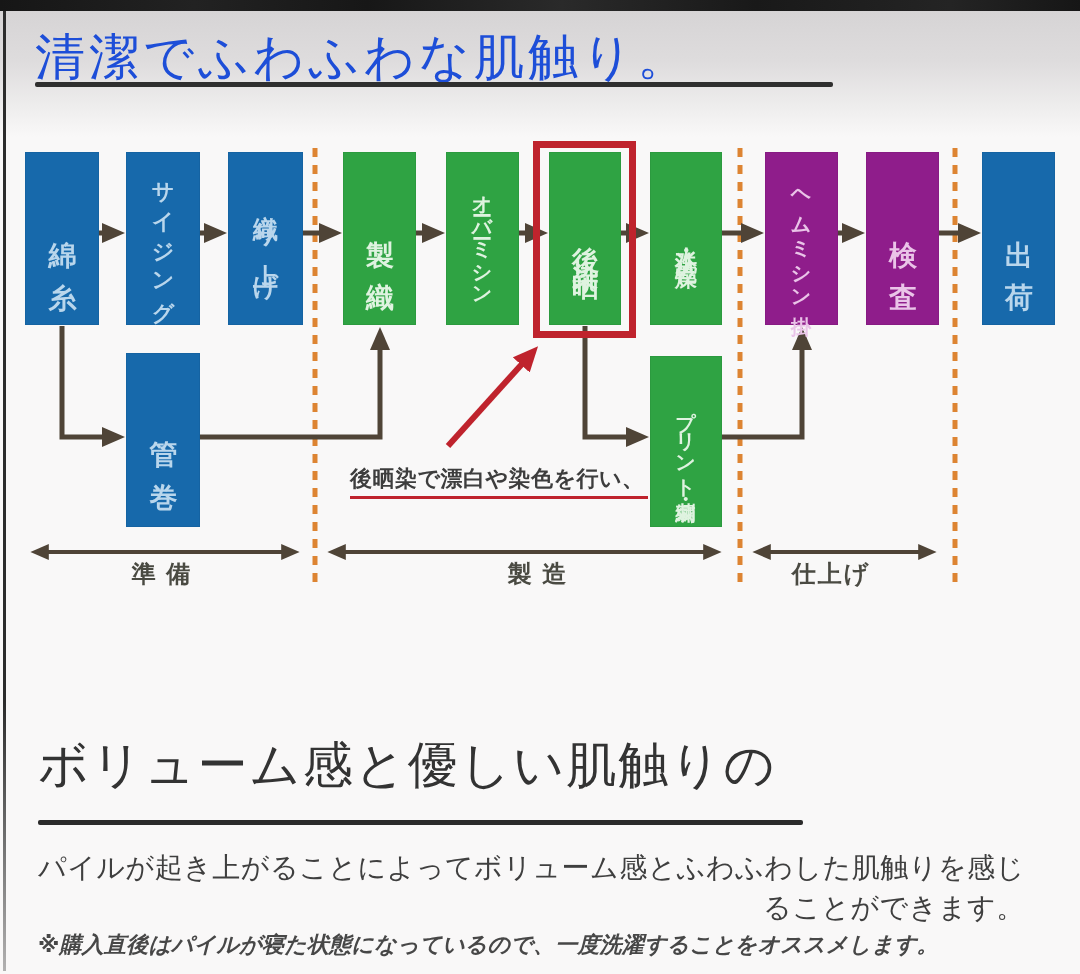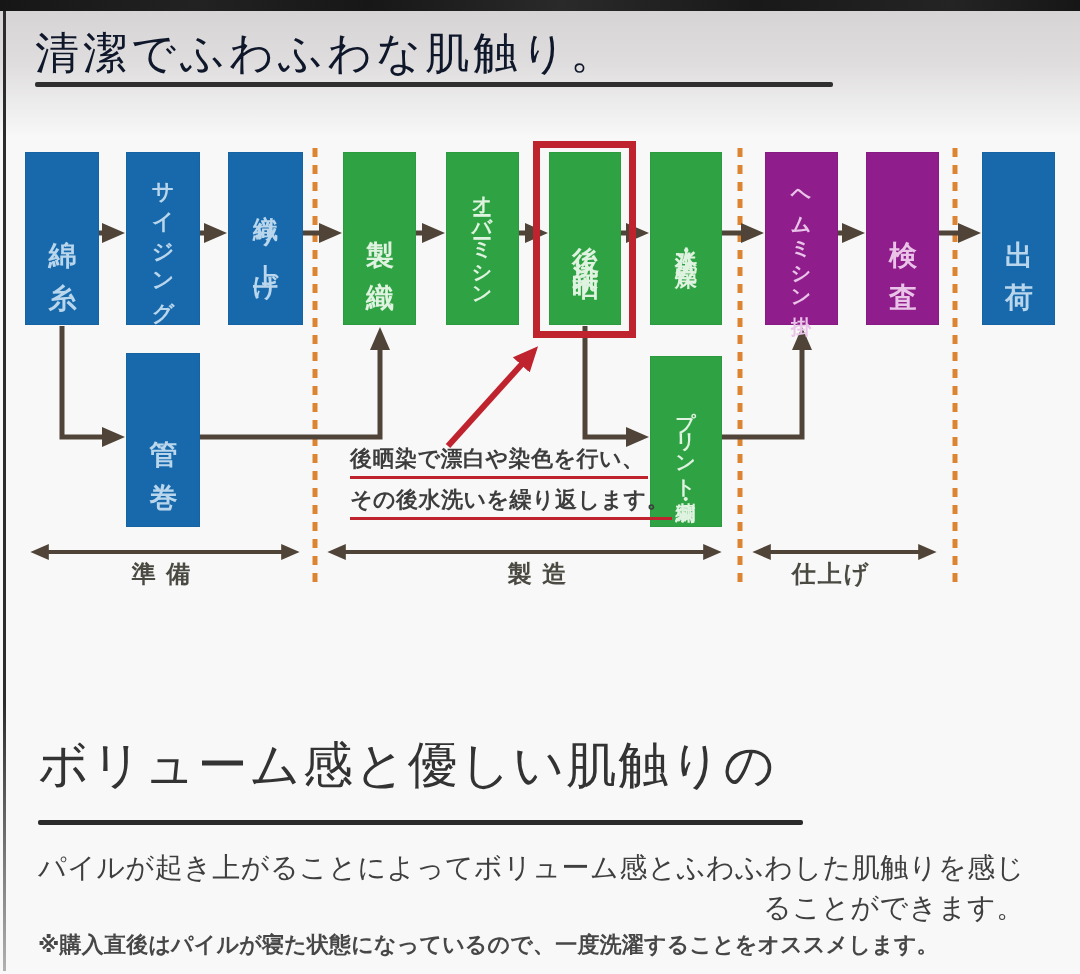--- a/index.html
+++ b/index.html
@@ -16,21 +16,21 @@
   .photo-edge{
     position:absolute;left:3px;top:11px;width:3px;height:960px;
     background:linear-gradient(#2c2c2c 0%,#2c2c2c 72%,rgba(44,44,44,.35) 100%);
   }
   .title-band{
     position:absolute;left:0;top:11px;width:1080px;height:126px;
     background:linear-gradient(#d6d4d5 0%,#dedcdd 40%,#efeeee 78%,#f9f8f8 100%);
   }
   .page-title{
     position:absolute;left:35px;top:24px;
-    font-size:44px;letter-spacing:4px;color:#0f172a;font-weight:500;white-space:nowrap;
+    font-size:50px;letter-spacing:4px;color:#1d4ed8;font-weight:500;white-space:nowrap;
   }
   .title-underline{
     position:absolute;left:35px;top:82px;width:798px;height:5px;background:#2f2f2f;border-radius:2px;
   }
   svg.connectors{position:absolute;left:0;top:0;pointer-events:none;}
   .ah{fill:var(--arrow);}
   .ah-red{fill:var(--red);}
   .flow-box{
     position:absolute;display:flex;align-items:center;justify-content:center;
     box-shadow:0 0 0 1px rgba(0,0,0,.05) inset;
@@ -41,40 +41,40 @@
   }
   .hl-frame{
     position:absolute;border:7px solid var(--red);background:transparent;
   }
   .annotation{
     position:absolute;left:350px;top:444px;
     font-size:22px;font-weight:700;color:#3d3d3d;letter-spacing:.5px;
   }
   .ann-line{
     display:table;border-bottom:3px solid var(--red);
-    padding:0 3px 2px 0;margin-bottom:6px;white-space:nowrap;
+    padding:0 3px 2px 0;margin-bottom:6px;white-space:nowrap;margin-top:20px;
   }
   .phase-label{
     position:absolute;top:558px;transform:translateX(-50%);
     font-size:24px;font-weight:700;color:#4a4a42;white-space:nowrap;letter-spacing:2px;
   }
   .section2-heading{
     position:absolute;left:38px;top:682px;
     font-size:50px;line-height:70px;letter-spacing:2px;color:#333;font-weight:500;white-space:nowrap;margin-top:48px;
   }
   .heading2-underline{
     position:absolute;left:38px;top:820px;width:765px;height:5px;background:#2b2b2b;border-radius:2px;
   }
   .body-text{
     position:absolute;left:38px;top:848px;
     font-size:28px;line-height:40px;color:#3f3f3f;font-weight:500;letter-spacing:.5px;white-space:nowrap;text-align:right;
   }
   .footnote{
     position:absolute;left:38px;top:930px;
-    font-size:22px;color:#474747;font-weight:600;letter-spacing:.2px;white-space:nowrap;
+    font-size:22px;color:#474747;font-weight:600;letter-spacing:.2px;white-space:nowrap;font-style:italic;
   }
 </style>
 </head>
 <body>
 
 <div class="top-bar"></div>
 <div class="title-band"></div>
 <div class="photo-edge"></div>
 
 <div class="page-title">清潔でふわふわな肌触り。</div>
@@ -159,21 +159,20 @@
     <div class="flow-box" style="left: 866px; top: 152px; width: 73px; height: 173px; background: rgb(143, 29, 139);">
       <span style="font-size: 28px; letter-spacing: 42px; margin-bottom: -42px; color: rgb(234, 196, 232);">検査</span>
     </div>
     <div class="flow-box" style="left: 982px; top: 152px; width: 73px; height: 173px; background: rgb(23, 105, 171);">
       <span style="font-size: 28px; letter-spacing: 42px; margin-bottom: -42px; color: rgb(185, 214, 236);">出荷</span>
     </div>
   </div>
 
 <div class="annotation">
   <div class="ann-line">後晒染で漂白や染色を行い、</div>
-  <div class="ann-line">その後水洗いを繰り返します。</div>
 </div>
 
 <div class="phase-label" style="left:162px">準 備</div>
 <div class="phase-label" style="left:538px">製 造</div>
 <div class="phase-label" style="left:831px">仕上げ</div>
 
 <div class="section2-heading">
   <div>ボリューム感と優しい肌触りの</div>
 </div>
 <div class="heading2-underline"></div>

